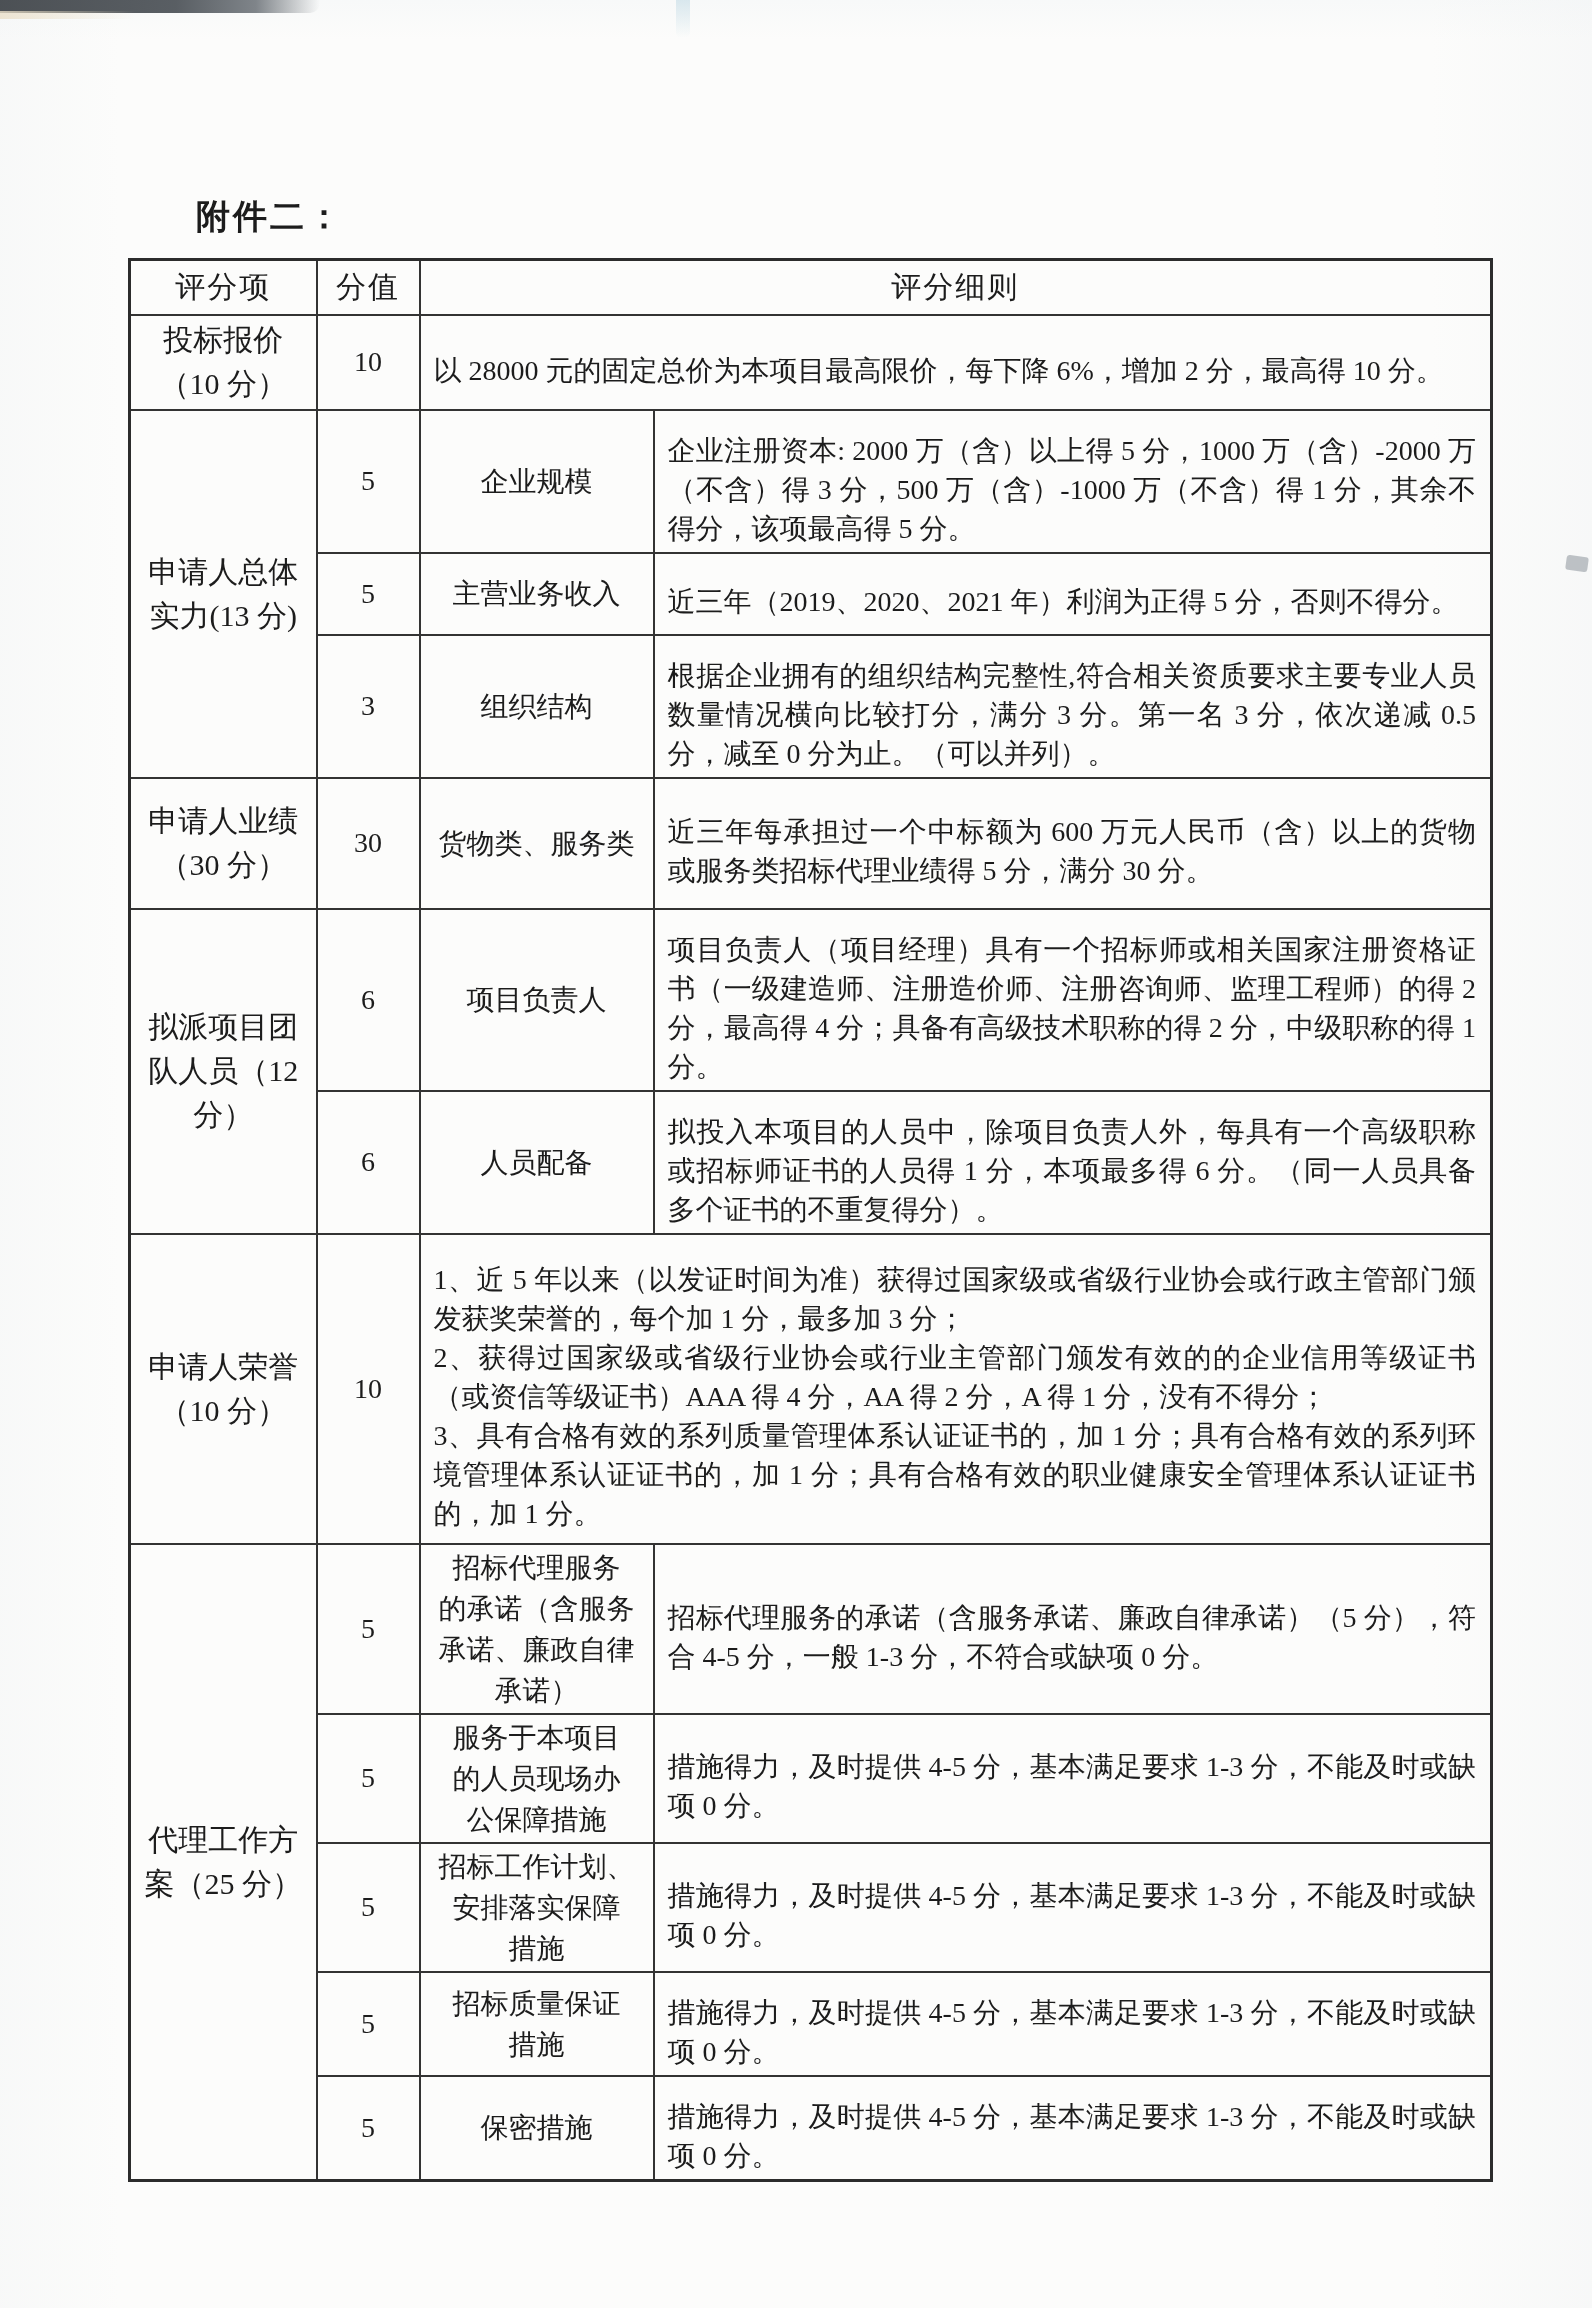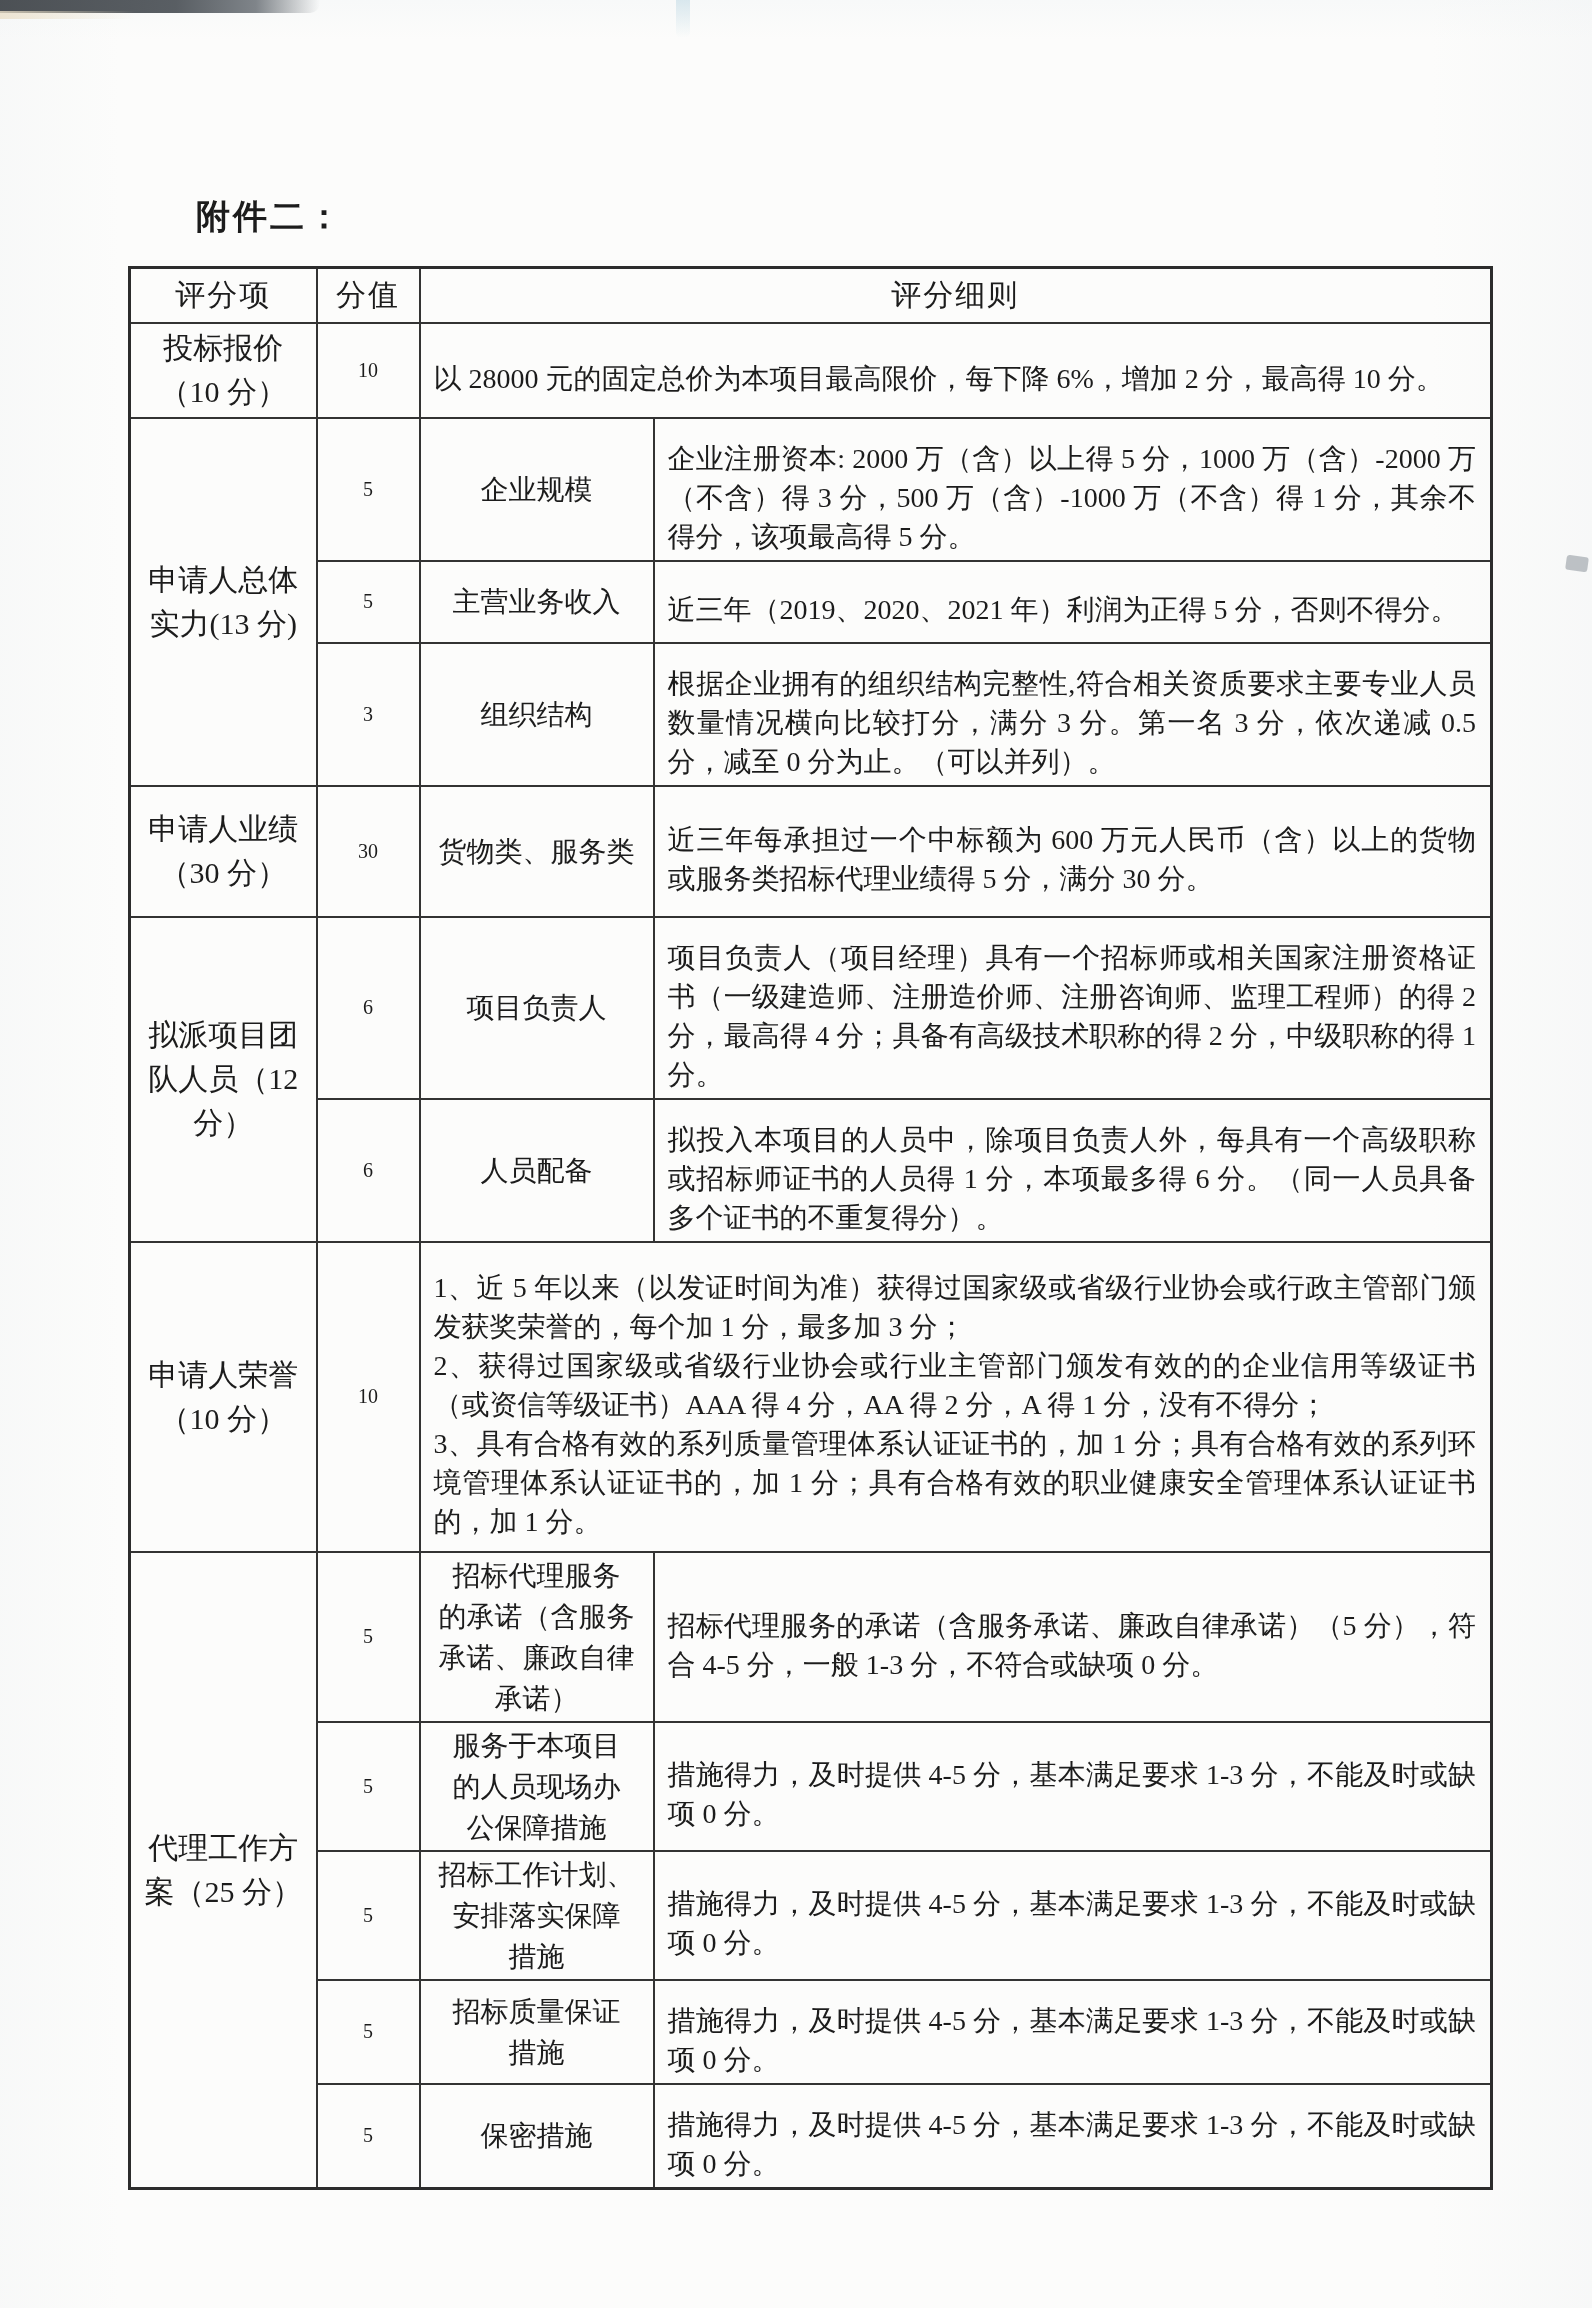--- a/index.html
+++ b/index.html
@@ -37,41 +37,41 @@
     position:absolute;left:1566px;top:556px;width:22px;height:15px;
     background:#8d949a;opacity:.55;border-radius:3px;transform:rotate(8deg);
   }
   .attachment-title{
     position:absolute;left:196px;top:194px;
     font-size:34px;font-weight:bold;letter-spacing:3px;
     white-space:pre;
     font-family:Liberation Mono, monospace;
   }
   table.score-table{
-    position:absolute;left:128px;top:266px;
+    position:absolute;left:128px;top:258px;
     width:1362px;
     border-collapse:collapse;
     table-layout:fixed;
   }
   table.score-table td, table.score-table th{
     border:2px solid #333;
     font-weight:normal;
     overflow:hidden;
   }
   table.score-table{border:3px solid #2c2c2c;}
   .hdr{
     font-size:30px;text-align:center;vertical-align:middle;
     letter-spacing:2px;
   }
   .group-label{
     font-size:30px;text-align:center;vertical-align:middle;
     line-height:44px;white-space:pre-line;padding:2px 6px;
   }
   .score-cell{
-    font-size:20px;text-align:center;vertical-align:middle;
+    font-size:28px;text-align:center;vertical-align:middle;
     font-family:"Liberation Serif","DejaVu Serif",serif;
   }
   .sub-cell{
     font-size:28px;text-align:center;vertical-align:middle;
     line-height:41px;white-space:pre-line;padding:2px 4px;margin-top:34px;
   }
   .criteria-cell{
     font-size:28px;text-align:justify;vertical-align:middle;
     line-height:39px;white-space:pre-line;
     padding:20px 14px 4px 13px;

